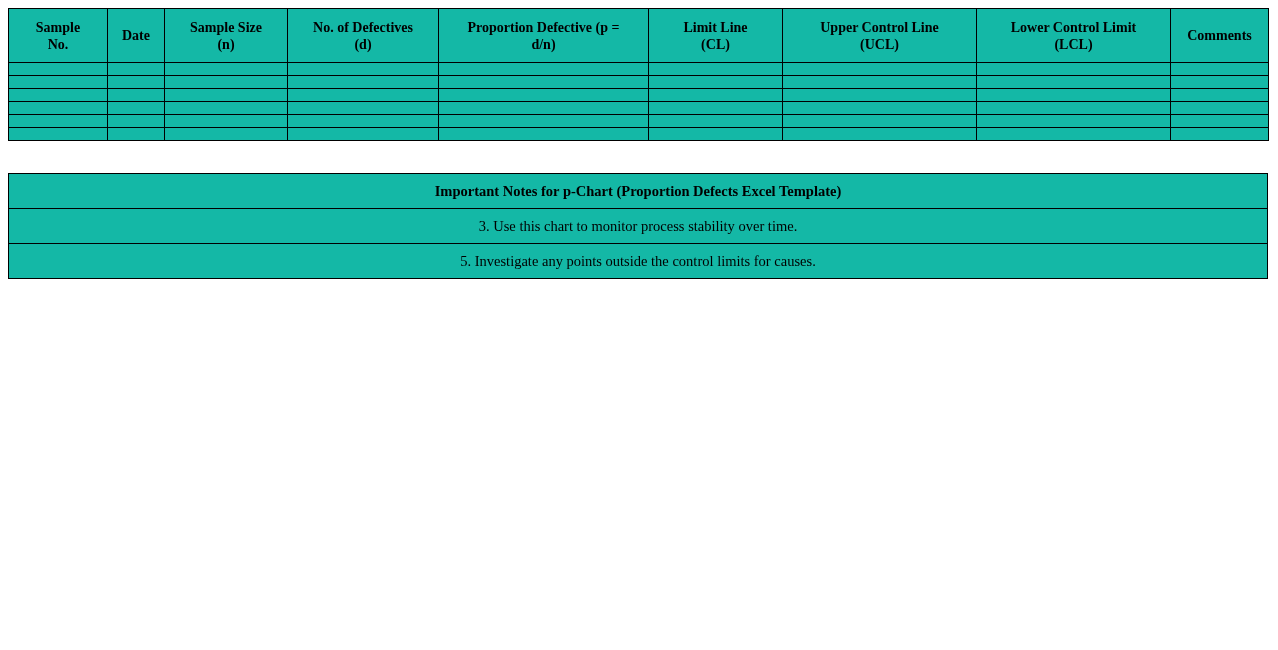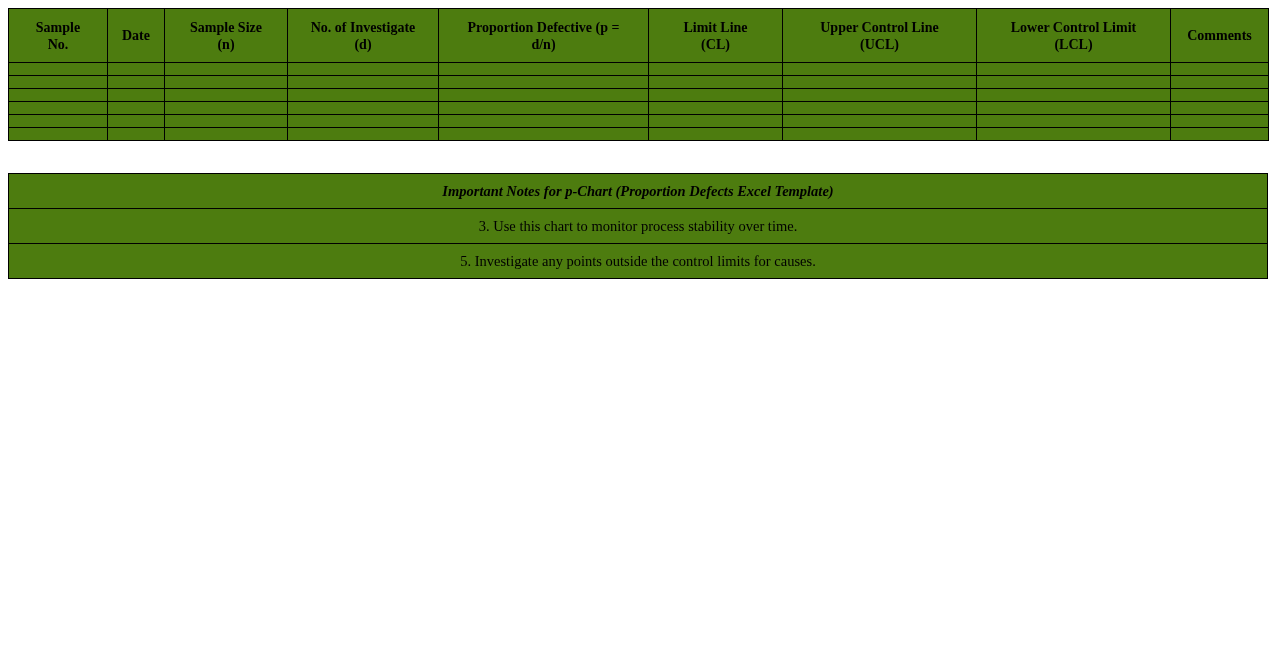--- a/index.html
+++ b/index.html
@@ -11,21 +11,21 @@
     margin: 8px;
     width: 1262px;
     font-family: "Liberation Serif", "DejaVu Serif", serif;
     color: #000000;
     font-size: 14px;
   }
   table {
     border-collapse: collapse;
     table-layout: fixed;
     width: 1260px;
-    background: #4d7c0f;
+    background: #14b8a6;
   }
   th, td {
     border: 1px solid #000000;
     text-align: center;
     vertical-align: middle;
     padding: 0 4px;
     overflow: hidden;
   }
   
   .data-table th {
@@ -42,21 +42,20 @@
   
   .notes-table {
     margin-top: 32px;
   }
   .notes-table td {
     height: 34px;
     font-size: 14.5px;
   }
   .notes-table .notes-title-cell {
     font-weight: bold;
-    font-style: italic;
   }
 </style>
 </head>
 <body>
 
 <table class="data-table">
   <colgroup>
     <col style="width:99px">
     <col style="width:57px">
     <col style="width:123px">
@@ -67,21 +66,21 @@
     <col style="width:194px">
     <col style="width:98px">
   </colgroup>
   <thead>
     <tr>
       <th>Sample
 No.</th>
       <th>Date</th>
       <th>Sample Size
 (n)</th>
-      <th>No. of Investigate
+      <th>No. of Defectives
 (d)</th>
       <th>Proportion Defective (p =
 d/n)</th>
       <th>Limit Line
 (CL)</th>
       <th>Upper Control Line
 (UCL)</th>
       <th>Lower Control Limit
 (LCL)</th>
       <th>Comments</th>

